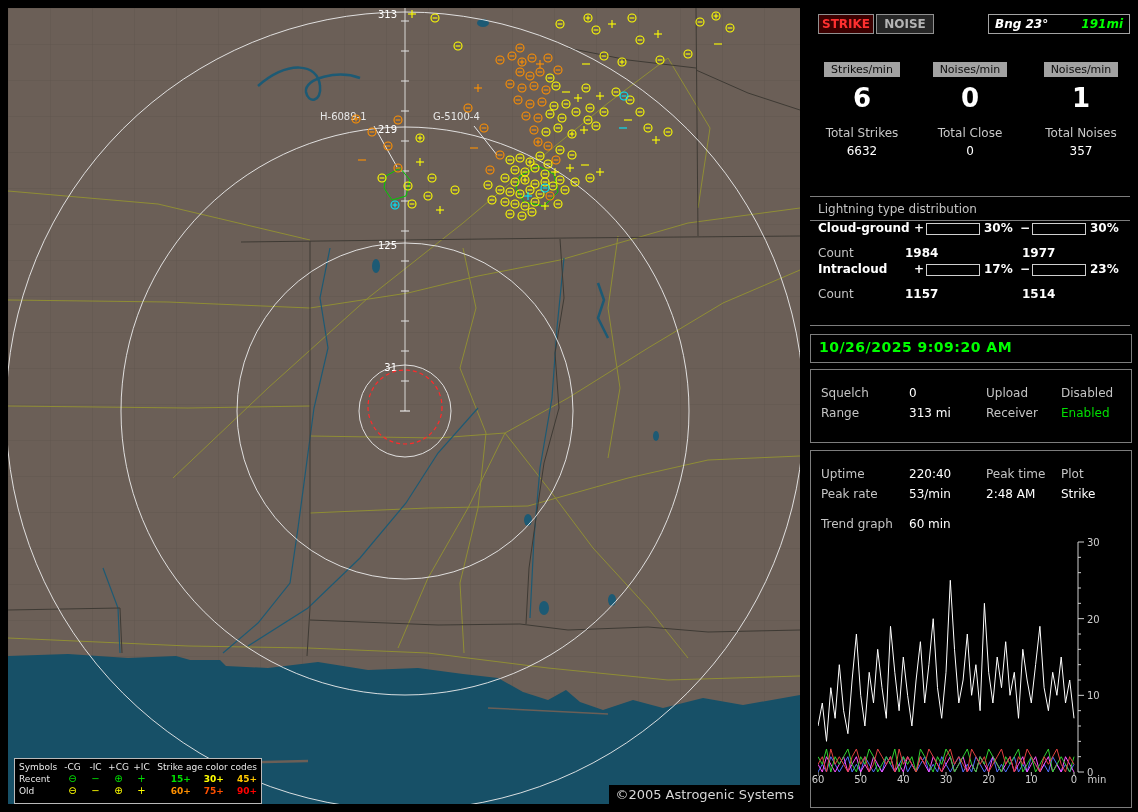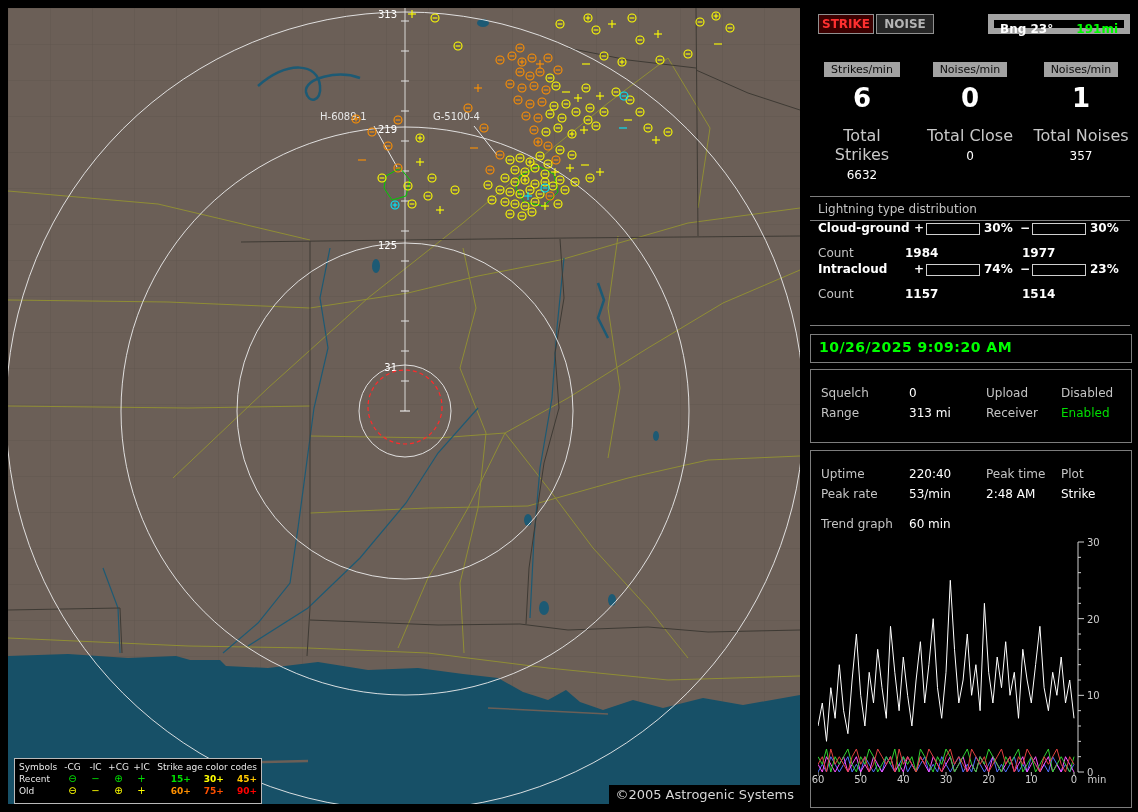--- a/index.html
+++ b/index.html
@@ -22,31 +22,31 @@
   .map-copyright{position:absolute;right:0;bottom:0;background:#000;color:#d8d8d8;font-size:13px;padding:2px 6px;}
 
   
   .side-panel{position:absolute;left:810px;top:0;width:328px;height:812px;color:#c8c8c8;font-size:12px;}
   .side-panel .box{position:absolute;left:0;width:320px;border:1px solid #7d7d7d;background:#000;}
 
   .topbar{position:absolute;left:0;top:14px;width:320px;height:22px;}
   .btn{position:absolute;top:0;height:20px;line-height:18px;text-align:center;font-weight:bold;font-size:12px;border:1px solid #909090;box-sizing:border-box;cursor:default;}
   .strike-btn{left:8px;width:56px;background:#3c0000;color:#ff3030;}
   .noise-btn{left:66px;width:58px;background:#262626;color:#b4b4b4;}
-  .bearing-box{position:absolute;left:178px;top:0;width:142px;height:20px;background:#000;border:6px solid #a3a3a3;box-sizing:border-box;line-height:18px;}
+  .bearing-box{position:absolute;left:178px;top:0;width:142px;height:20px;background:#000;border:1px solid #a3a3a3;box-sizing:border-box;line-height:18px;font-style:italic;}
   .bearing-box .bng{color:#fff;font-weight:bold;padding-left:6px;}
   .bearing-box .dist{color:#00ff00;font-weight:bold;float:right;padding-right:6px;}
 
   .counter-col{position:absolute;text-align:center;}
   .col-a{left:4px;top:62px;width:96px;}
   .col-b{left:112px;top:62px;width:96px;}
   .col-c{left:222px;top:62px;width:98px;}
   .counter-badge{display:inline-block;background:#a2a2a2;color:#0d0d0d;font-size:11px;padding:1px 7px;}
   .counter-value{margin-top:7px;color:#fff;font-size:26px;font-weight:bold;line-height:28px;}
-  .counter-total-label{margin-top:14px;color:#c8c8c8;font-size:16px;}
+  .counter-total-label{margin-top:14px;color:#c8c8c8;font-size:12px;}
   .counter-total-value{margin-top:4px;color:#fff;font-size:12px;}
 
   .dist-box{top:196px;height:128px;border-left:none;border-right:none;background:transparent;}
   .dist-title{border-bottom:1px solid #7d7d7d;padding:5px 0 4px 8px;color:#c4c4c4;}
   .dist-row{position:relative;height:18px;}
   .dist-row .dlabel{position:absolute;left:8px;top:0;color:#fff;font-weight:bold;}
   .dist-row .sign-p{position:absolute;left:104px;top:0;color:#fff;font-weight:bold;}
   .dist-row .sign-m{position:absolute;left:210px;top:0;color:#fff;font-weight:bold;}
   .bar{position:absolute;top:2px;width:52px;height:10px;border:1px solid #cfcfcf;background:#000;}
   .bar-pos{left:116px;}
@@ -821,21 +821,21 @@
       <div class="count-row">
         <span class="clabel">Count</span>
         <span class="cpos">1984</span>
         <span class="cneg">1977</span>
       </div>
 
       <div class="dist-row">
         <span class="dlabel">Intracloud</span>
         <span class="sign-p">+</span>
         <span class="bar bar-pos"><span class="bar-fill" style="width: 57%; background: rgb(246, 115, 200);"></span></span>
-        <span class="pct-pos">74%</span>
+        <span class="pct-pos">17%</span>
         <span class="sign-m">−</span>
         <span class="bar bar-neg"><span class="bar-fill" style="width: 77%; background: rgb(0, 221, 0);"></span></span>
         <span class="pct-neg">23%</span>
       </div>
       <div class="count-row">
         <span class="clabel">Count</span>
         <span class="cpos">1157</span>
         <span class="cneg">1514</span>
       </div>
     </div>

